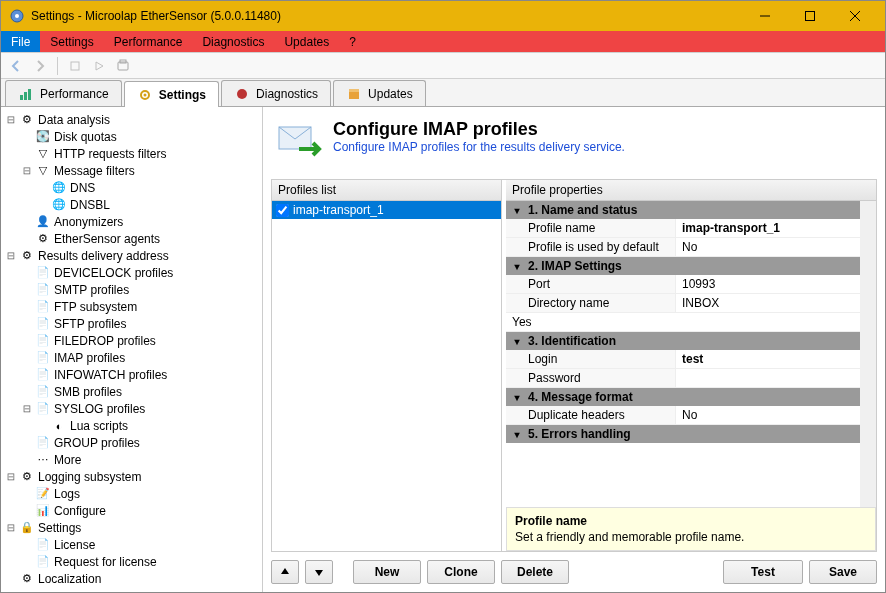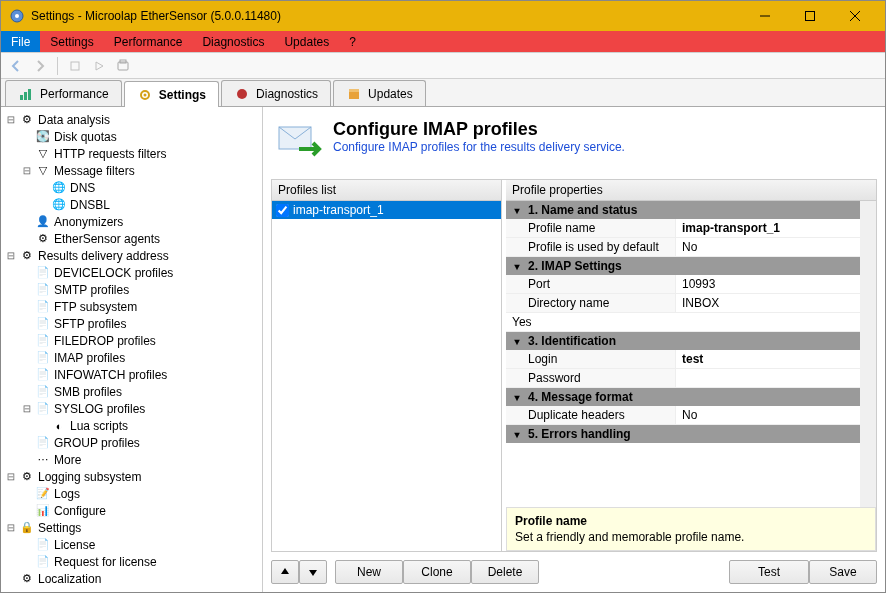--- a/index.html
+++ b/index.html
@@ -61,21 +61,21 @@
 .prop-group-header .chev { width: 14px; display: inline-flex; justify-content: center; font-size: 10px; }
 .prop-row { display: flex; border-bottom: 1px solid #eee; }
 .prop-label { width: 170px; padding: 2px 4px 2px 22px; background: #f8f8f8; border-right: 1px solid #eee; }
 .prop-value { flex: 1; padding: 2px 6px; }
 .prop-value.bold { font-weight: bold; }
 .scrollbar-fake { width: 16px; background: #f0f0f0; }
 
 .hint-box { background: #ffffe1; border: 1px solid #ddd; padding: 6px 8px; margin-top: 0; }
 .hint-box .hint-title { font-weight: bold; margin-bottom: 2px; }
 
-.button-row { display: flex; padding: 8px 0 0 0; align-items: center; }
+.button-row { display: flex; gap: 6px; padding: 8px 0 0 0; align-items: center; font-weight: bold; }
 .btn { min-width: 68px; height: 24px; border: 1px solid #adadad; background: linear-gradient(#f6f6f6,#e8e8e8); display: flex; align-items: center; justify-content: center; cursor: default; border-radius: 2px; }
 .btn.small { min-width: 28px; width: 28px; }
 .spacer { flex: 1; }
 
 svg { display: block; }
 </style>
 </head>
 <body>
 
 <div class="titlebar">

